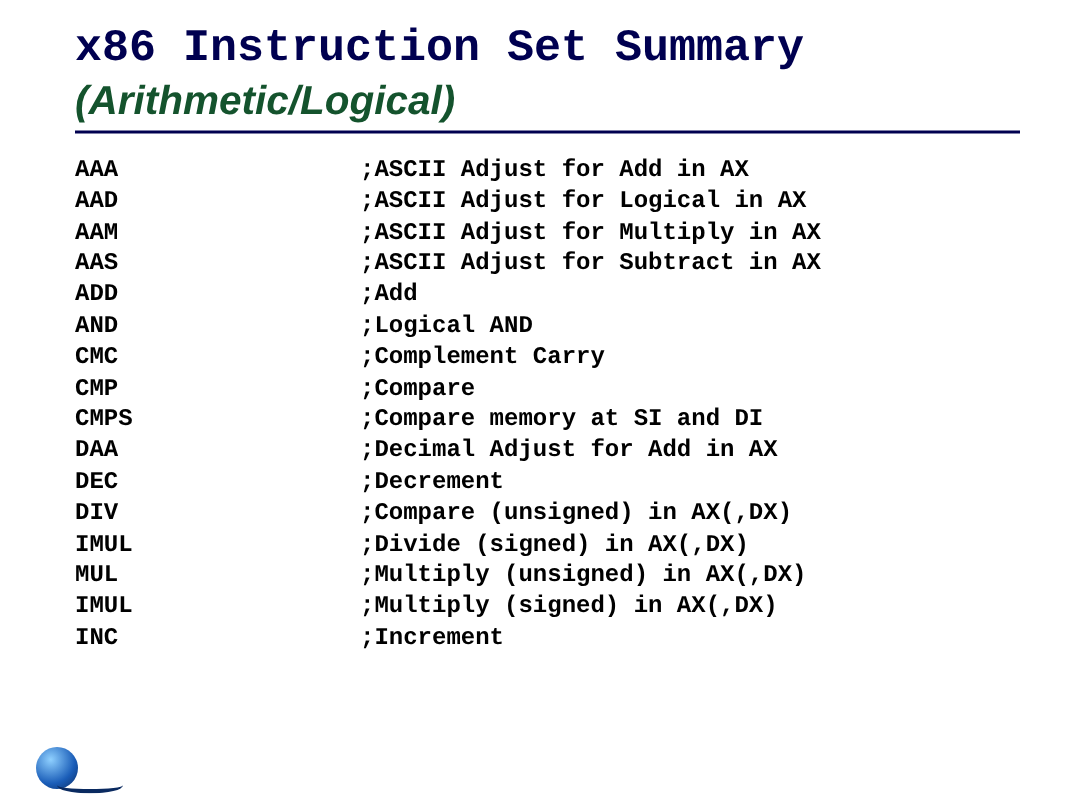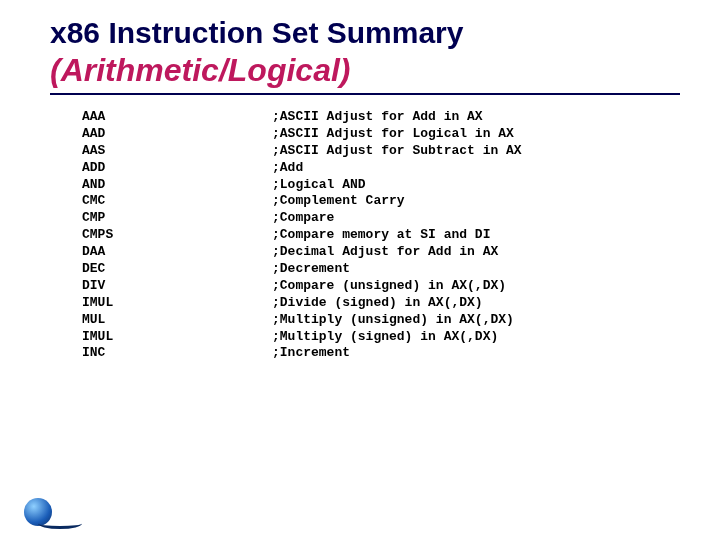--- a/index.html
+++ b/index.html
@@ -17,41 +17,41 @@
     height: 540px;
     box-sizing: border-box;
     padding: 10px 40px 20px 50px;
   }
   .title {
     font-size: 30px;
     font-weight: bold;
     color: #000050;
     margin: 0;
     padding-top: 6px;
+    font-family: Liberation Mono, monospace;
   }
   .subtitle {
-    font-size: 32px;
+    font-size: 27px;
     font-weight: bold;
     font-style: italic;
-    color: #be185d;
+    color: #14532d;
     margin: 2px 0 0 0;
   }
   .rule {
     border: none;
     border-top: 2px solid #000050;
     margin: 4px 0 14px 0;
   }
   .instr-table {
     font-family: "Courier New", Courier, monospace;
-    font-size: 13px;
+    font-size: 16px;
     font-weight: bold;
     color: #000;
     line-height: 1.3;
     border-collapse: collapse;
-    margin-left: 32px;
   }
   .instr-table td {
     vertical-align: top;
     padding: 0;
   }
   .mnemonic-col {
     width: 190px;
   }
   .logo {
     position: absolute;
@@ -88,20 +88,24 @@
 
   <table class="instr-table">
     <tbody id="instr-body">
         <tr>
           <td class="mnemonic-col">AAA</td>
           <td>;ASCII Adjust for Add in AX</td>
         </tr>
         <tr>
           <td class="mnemonic-col">AAD</td>
           <td>;ASCII Adjust for Logical in AX</td>
+        </tr>
+        <tr>
+          <td class="mnemonic-col">AAM</td>
+          <td>;ASCII Adjust for Multiply in AX</td>
         </tr>
         <tr>
           <td class="mnemonic-col">AAS</td>
           <td>;ASCII Adjust for Subtract in AX</td>
         </tr>
         <tr>
           <td class="mnemonic-col">ADD</td>
           <td>;Add</td>
         </tr>
         <tr>

